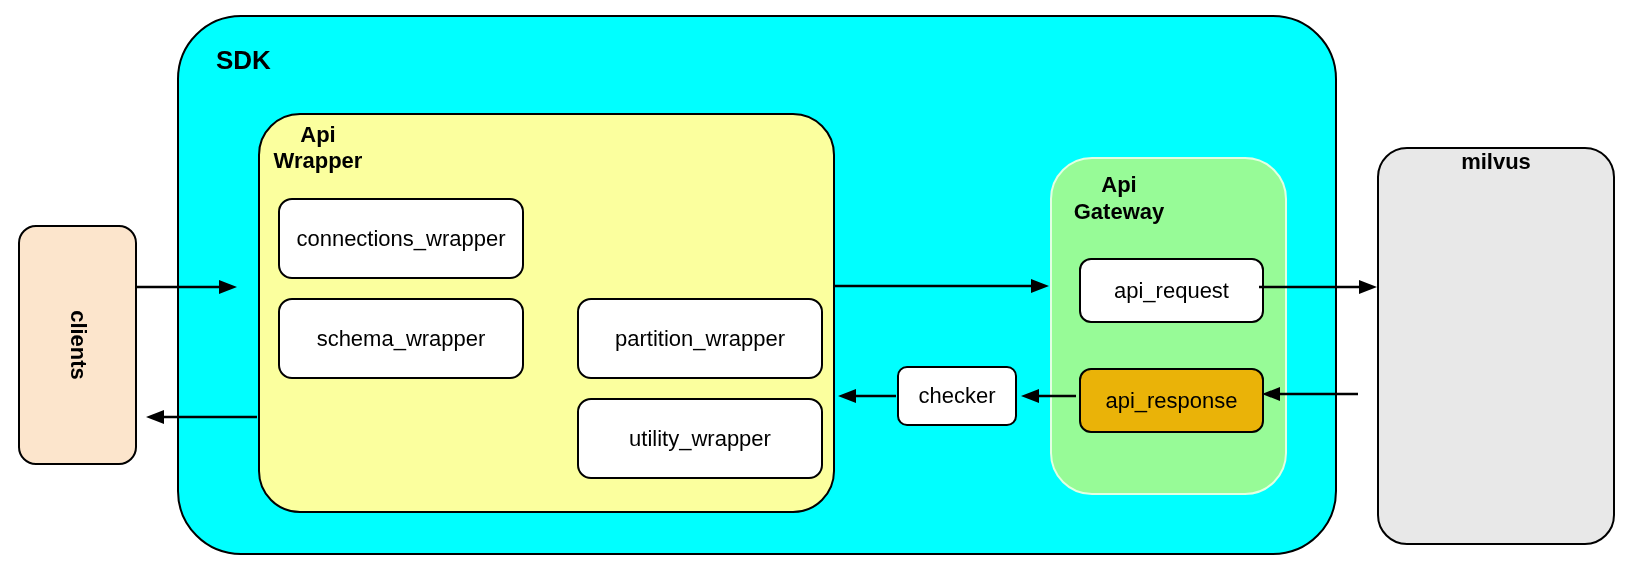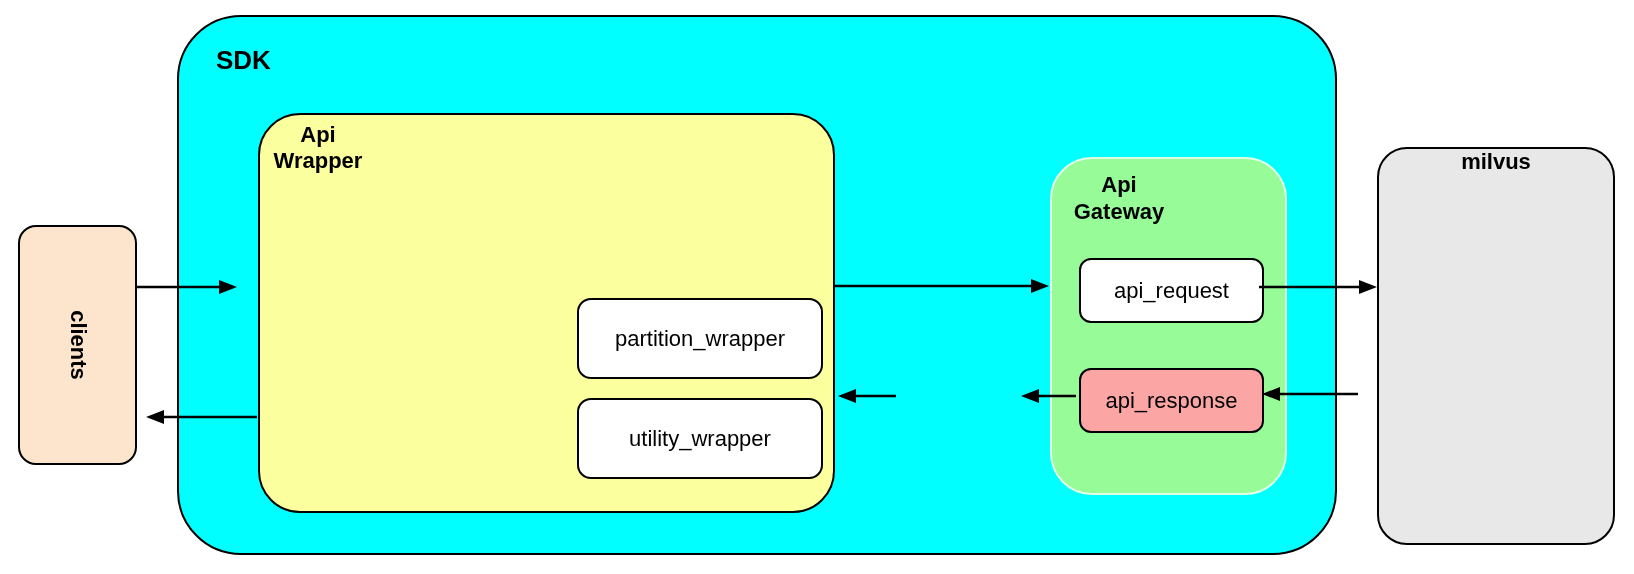--- a/index.html
+++ b/index.html
@@ -69,38 +69,47 @@
   <div id="sdk" class="node blk" style="background-color: rgb(0, 255, 255);">
     <div id="sdk-label">SDK</div>
 
   </div>
 
   <div id="api-wrapper" class="node blk" style="background-color: rgb(251, 255, 158);">
     <div id="api-wrapper-label">
       <span style="display:block">Api</span>
       <span style="display:block">Wrapper</span>
     </div>
+    <div class="wbox b0" style="background-color: rgb(255, 255, 255);">
+      <span>connections_wrapper</span>
+    </div>
+    <div class="wbox b2" style="background-color: rgb(255, 255, 255);">
+      <span>schema_wrapper</span>
+    </div>
     <div class="wbox b3" style="background-color: rgb(255, 255, 255);">
       <span>partition_wrapper</span>
     </div>
     <div class="wbox b5" style="background-color: rgb(255, 255, 255);">
       <span>utility_wrapper</span>
     </div>
   </div>
 
+  <div id="checker" class="node blk" style="background-color: rgb(255, 255, 255);">
+    <span>checker</span>
+  </div>
 
   <div id="api-gateway" class="node" style="background-color: rgb(151, 251, 151);">
     <div id="api-gateway-label">
       <span style="display:block">Api</span>
       <span style="display:block">Gateway</span>
     </div>
     <div id="api-request" class="gbox" style="background-color: rgb(255, 255, 255);">
       <span>api_request</span>
     </div>
-    <div id="api-response" class="gbox" style="background-color: #fca5a5;">
+    <div id="api-response" class="gbox" style="background-color: #eab308;">
       <span>api_response</span>
     </div>
   </div>
 
   <div id="clients" class="node blk" style="background-color: rgb(252, 229, 204);">
     <span class="vlabel">clients</span>
   </div>
 
   <div id="milvus" class="node blk" style="background-color: rgb(232, 232, 232);">
     <span>milvus</span>

